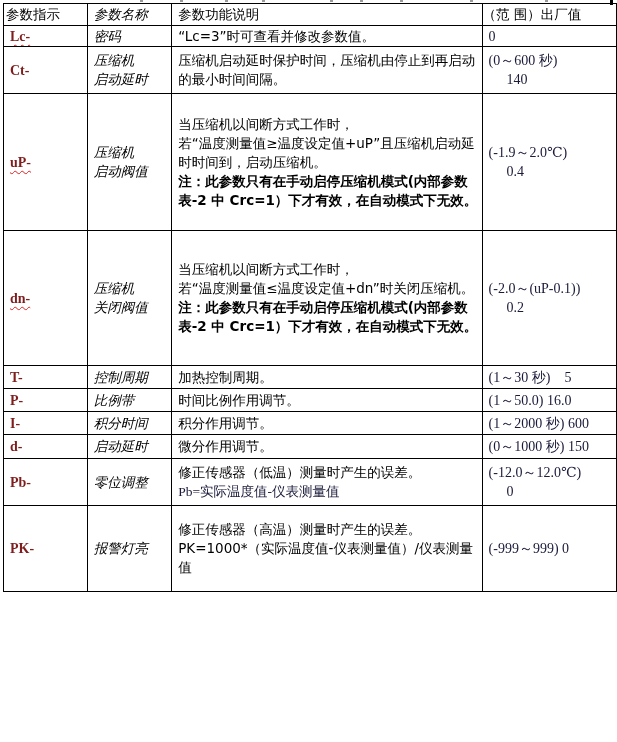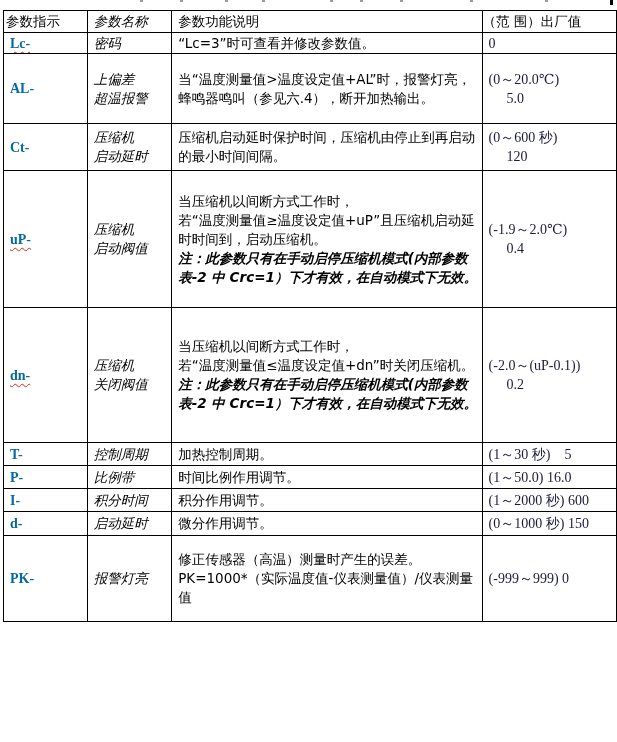--- a/index.html
+++ b/index.html
@@ -1,32 +1,32 @@
 <!DOCTYPE html>
 <html><head>
 <meta charset="utf-8">
 <style>
   html, body { margin:0; padding:0; background:#ffffff; }
   body { width:617px; height:742px; position:relative; overflow:hidden;
          font-family:"DejaVu Sans","Liberation Sans",sans-serif; color:#000; }
   .topline { position:absolute; left:0; top:0; width:617px; height:4px; }
   .topline i { position:absolute; top:0; height:2px; width:3px; background:#9a9a9a; }
-  table { position:absolute; left:3px; top:10px; border-collapse:collapse; table-layout:fixed; }
+  table { position:absolute; left:3px; top:3px; border-collapse:collapse; table-layout:fixed; }
   td { border:1px solid #000; padding:0 0 0 6px; vertical-align:middle;
        font-size:13.5px; line-height:19px; overflow:hidden; }
   td.c1 { width:77px; }
   td.c2 { width:78px;font-style:italic; }
   td.c3 { width:301px; padding-right:4px; }
   td.c4 { width:128px; }
-  .code { font-family:"Liberation Serif","DejaVu Serif",serif; font-weight:bold; font-size:14px; color:#0369a1; }
+  .code { font-family:"Liberation Serif","DejaVu Serif",serif; font-weight:bold; font-size:14px; color:#7f1d1d; }
   .wavy { text-decoration: underline wavy #e02020; text-decoration-thickness:1px; text-underline-offset:3px; }
   .serif { font-family:"Liberation Serif","DejaVu Serif",serif; color:#1a1a3a; }
   .range { font-family:"Liberation Serif","DejaVu Serif",serif; font-size:14px; color:#1a1a3a; line-height:19px; }
   .def { display:block; padding-left:18px; }
-  .bold { font-weight:bold;font-style:italic; }
+  .bold { font-weight:bold; }
   .hdr td { height:21px; }
 </style>
 </head>
 <body>
 
 <div class="topline">
   <i style="left:140px"></i>
     <i style="left:180px"></i>
     <i style="left:225px"></i>
     <i style="left:262px"></i>
@@ -47,38 +47,29 @@
     <td class="c4" style="padding-left:0">（范 围）出厂值</td>
   </tr>
 
   <tr style="height:21px">
     <td class="c1"><span class="code wavy">Lc-</span></td>
     <td class="c2">密码</td>
     <td class="c3">“Lc=3”时可查看并修改参数值。</td>
     <td class="c4 range">0</td>
   </tr>
 
-  <tr style="height:70px">
-    <td class="c1"><span class="code">AL-</span></td>
-    <td class="c2">
-          <div>上偏差</div>
-          <div>超温报警</div>
-        </td>
-    <td class="c3">当“温度测量值&gt;温度设定值+AL”时，报警灯亮，蜂鸣器鸣叫（参见六.4），断开加热输出。</td>
-    <td class="c4 range"><span>(0～20.0℃)</span><span class="def">5.0</span></td>
-  </tr>
 
   <tr style="height:47px">
     <td class="c1"><span class="code">Ct-</span></td>
     <td class="c2">
           <div>压缩机</div>
           <div>启动延时</div>
         </td>
     <td class="c3">压缩机启动延时保护时间，压缩机由停止到再启动的最小时间间隔。</td>
-    <td class="c4 range"><span>(0～600 秒)</span><span class="def">120</span></td>
+    <td class="c4 range"><span>(0～600 秒)</span><span class="def">140</span></td>
   </tr>
 
   <tr style="height:137px">
     <td class="c1"><span class="code wavy">uP-</span></td>
     <td class="c2">
           <div>压缩机</div>
           <div>启动阀值</div>
         </td>
     <td class="c3">
       <div>当压缩机以间断方式工作时，</div>
@@ -124,20 +115,29 @@
     <td class="c4 range">(1～2000 秒) 600</td>
   </tr>
 
   <tr style="height:24px">
     <td class="c1"><span class="code">d-</span></td>
     <td class="c2">启动延时</td>
     <td class="c3">微分作用调节。</td>
     <td class="c4 range">(0～1000 秒) 150</td>
   </tr>
 
+  <tr style="height:47px">
+    <td class="c1"><span class="code">Pb-</span></td>
+    <td class="c2">零位调整</td>
+    <td class="c3">
+      <div>修正传感器（低温）测量时产生的误差。</div>
+      <div class="serif">Pb=实际温度值-仪表测量值</div>
+    </td>
+    <td class="c4 range"><span>(-12.0～12.0℃)</span><span class="def">0</span></td>
+  </tr>
 
   <tr style="height:86px">
     <td class="c1"><span class="code">PK-</span></td>
     <td class="c2">报警灯亮</td>
     <td class="c3">
       <div>修正传感器（高温）测量时产生的误差。</div>
       <div>PK=1000*（实际温度值-仪表测量值）/仪表测量值</div>
     </td>
     <td class="c4 range">(-999～999) 0</td>
   </tr>

